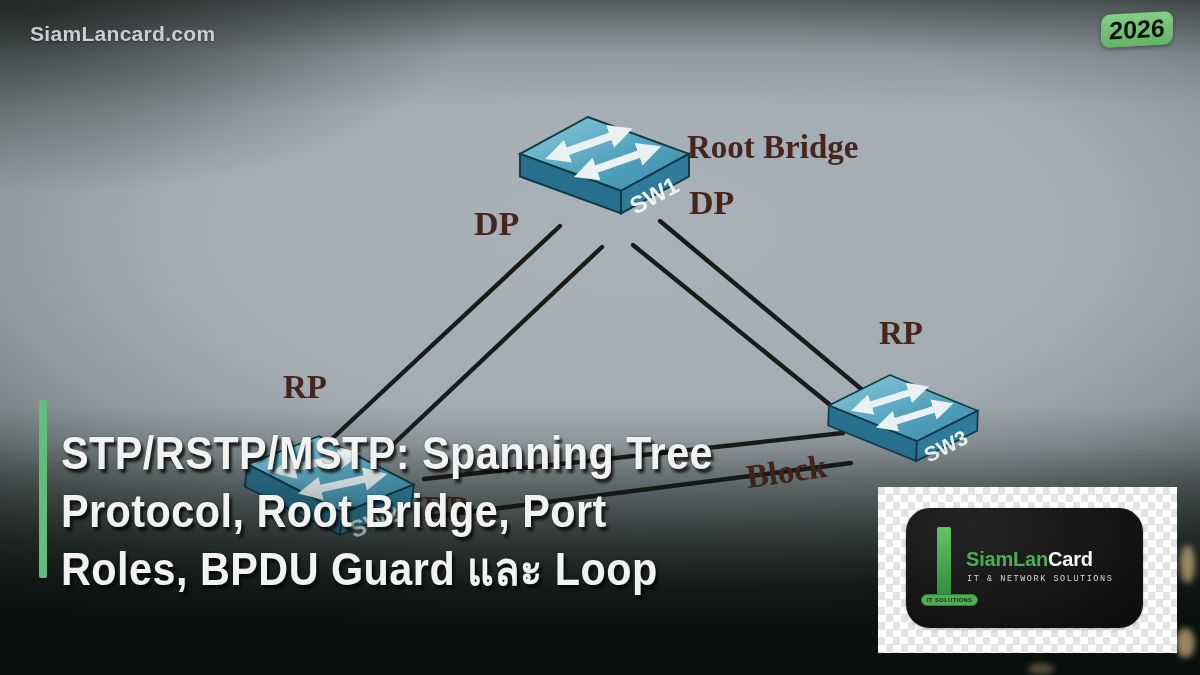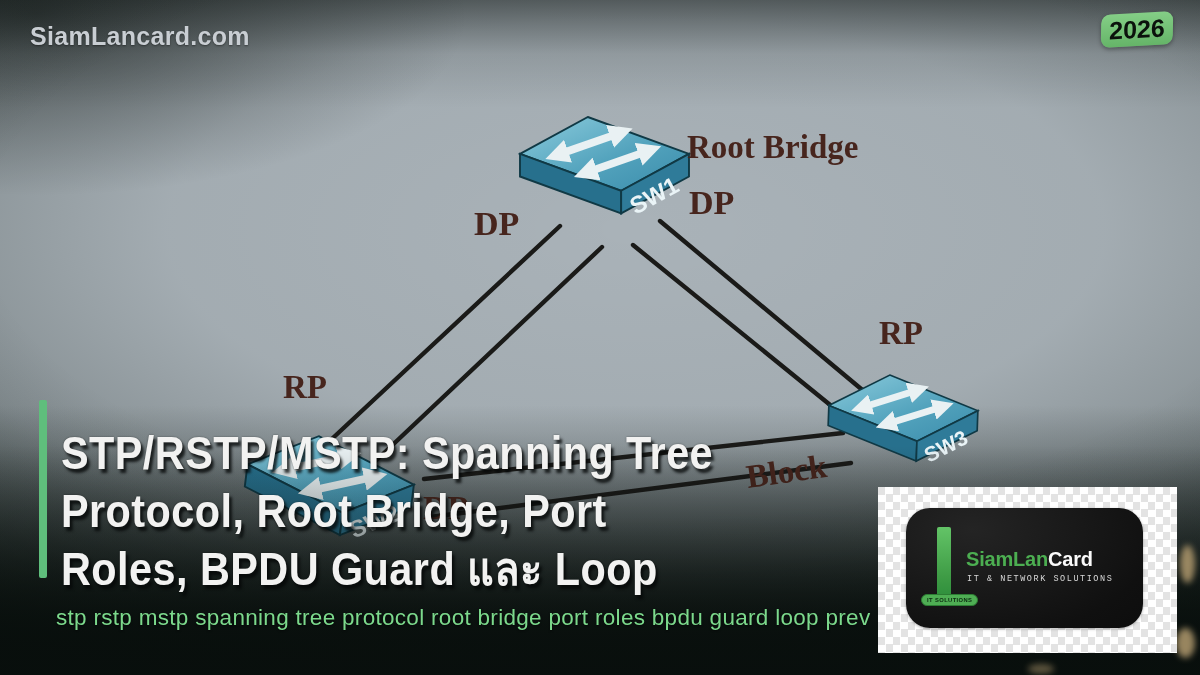--- a/index.html
+++ b/index.html
@@ -33,21 +33,21 @@
     fill:#47251d;font-weight:700;
   }
   .swlabel{
     font-family:"Liberation Sans",sans-serif;font-weight:700;fill:#eaf4f7;
   }
   .link{stroke:#1a1a18;stroke-width:4.4;stroke-linecap:round;fill:none;}
 
   
   .site{
     position:absolute;left:30px;top:22px;z-index:6;
-    color:#c9ced3;font-size:25px;font-weight:700;letter-spacing:.3px;
+    color:#c9ced3;font-size:21px;font-weight:700;letter-spacing:.3px;
     text-shadow:0 1px 2px rgba(0,0,0,.4);
   }
   .year{
     position:absolute;left:1101px;top:13px;z-index:6;
     width:72px;height:33px;border-radius:9px;
     background:linear-gradient(180deg,#84ce86 0%,#65b468 100%);
     color:#0b120c;font-size:25px;font-weight:700;
     display:flex;align-items:center;justify-content:center;
     transform:rotate(-3deg) skewX(-4deg);
     box-shadow:0 2px 4px rgba(0,0,0,.35);
@@ -182,21 +182,20 @@
   <div class="site">SiamLancard.com</div>
   <div class="year">2026</div>
 
   <div class="accent-bar"></div>
   <div class="title">
     <div>STP/RSTP/MSTP: Spanning Tree</div>
     <div>Protocol, Root Bridge, Port</div>
     <div>Roles, BPDU Guard และ Loop</div>
   </div>
 
-  <div class="keywords">stp rstp mstp spanning tree protocol root bridge port roles bpdu guard loop prev</div>
 
   <div class="logo-wrap">
     <div class="logo-card">
       <div class="logo-bar"></div>
       <div class="brand"><span class="g">SiamLan</span><span class="w">Card</span></div>
       <div class="tagline">IT &amp; NETWORK SOLUTIONS</div>
       <div class="it-badge">IT SOLUTIONS</div>
     </div>
   </div>
   <div class="blob b1"></div>

